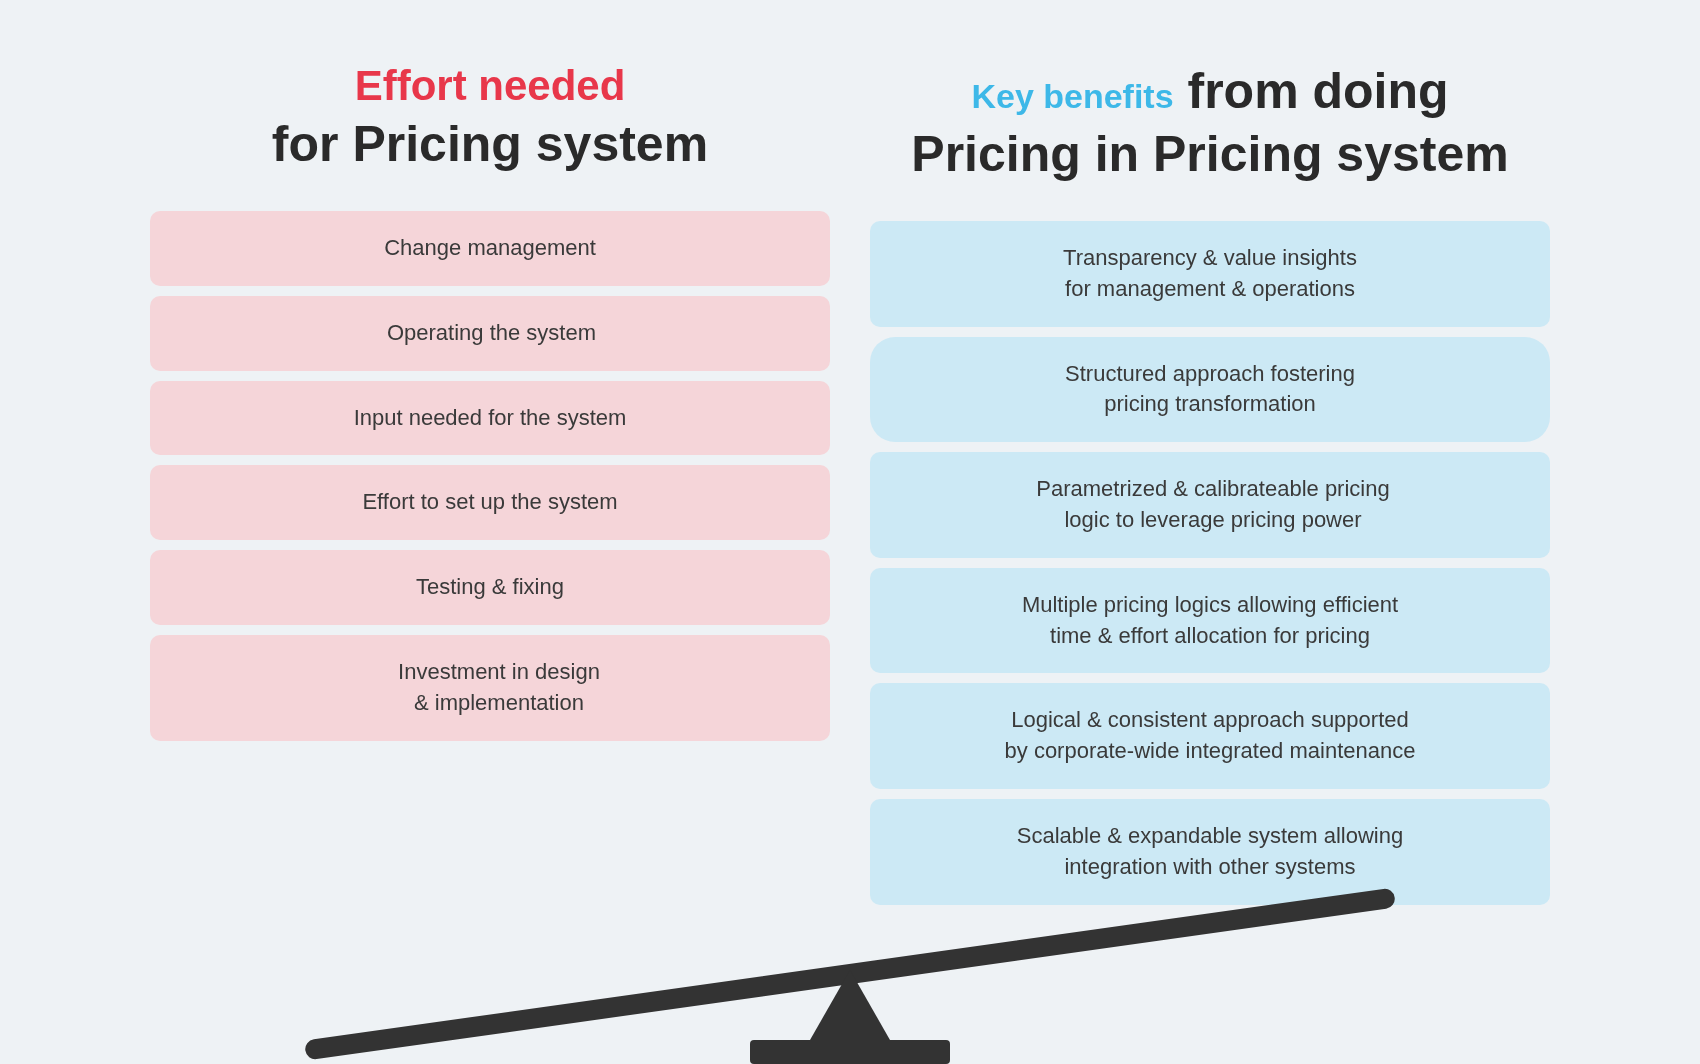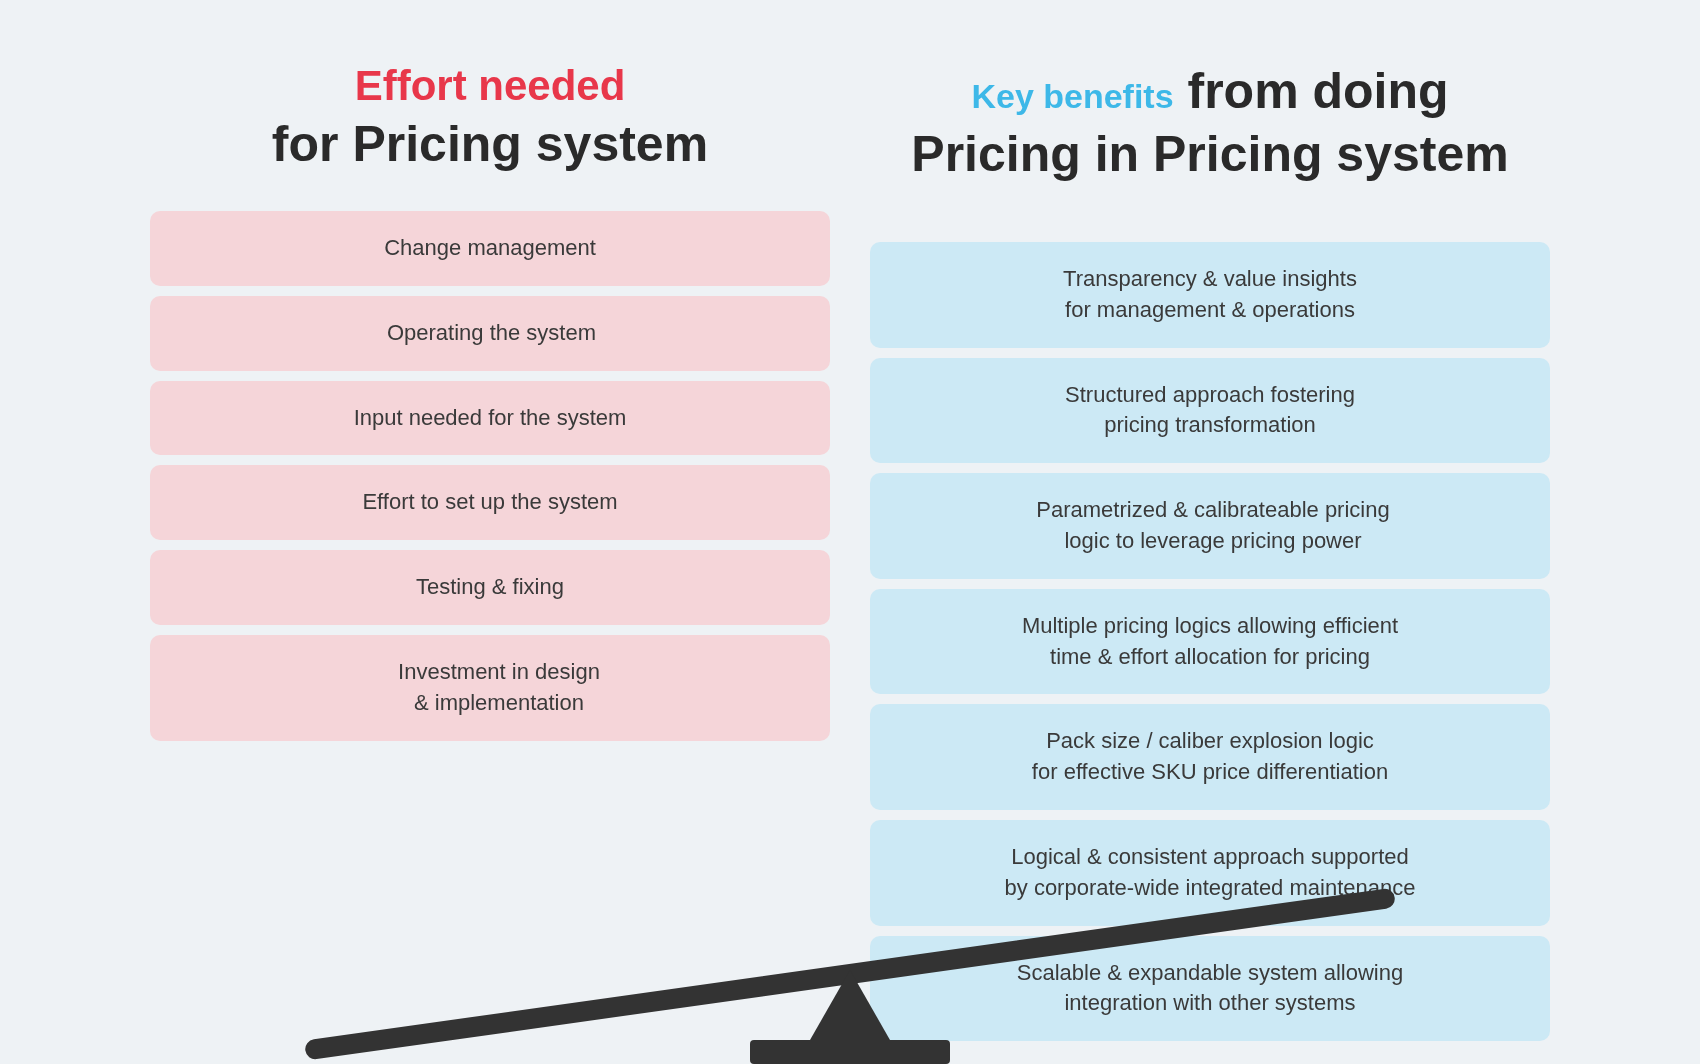--- a/index.html
+++ b/index.html
@@ -127,30 +127,28 @@
       </div>
   </div>
 
   <div class="column">
     <div class="column-title">
       <span class="title-key-blue">Key</span><span class="title-key-blue"> benefits</span><span class="title-black"> from doing</span><br>
       <span class="title-black">Pricing in Pricing system</span>
     </div>
     <div class="cards-list">
 
-    <div class="card card-blue" style="white-space: pre-line; margin-top: 21px;">Transparency &amp; value insights
+    <div class="card card-blue" style="white-space: pre-line;">Transparency &amp; value insights
 for management &amp; operations</div>
-        <div class="card card-blue" style="white-space: pre-line;">Structured approach fostering
+        <div class="card card-blue" style="white-space: pre-line; border-radius: 25px;">Structured approach fostering
 pricing transformation</div>
         <div class="card card-blue" style="white-space: pre-line; padding-left: 36px;">Parametrized &amp; calibrateable pricing
 logic to leverage pricing power</div>
         <div class="card card-blue" style="white-space: pre-line;">Multiple pricing logics allowing efficient
 time &amp; effort allocation for pricing</div>
-        <div class="card card-blue" style="white-space: pre-line;">Pack size / caliber explosion logic
-for effective SKU price differentiation</div>
         <div class="card card-blue" style="white-space: pre-line;">Logical &amp; consistent approach supported
 by corporate-wide integrated maintenance</div>
         <div class="card card-blue" style="white-space: pre-line;">Scalable &amp; expandable system allowing
 integration with other systems</div>
       </div>
   </div>
 </div>
 
 <div class="scale-wrapper">
   <div class="scale-beam"></div>

